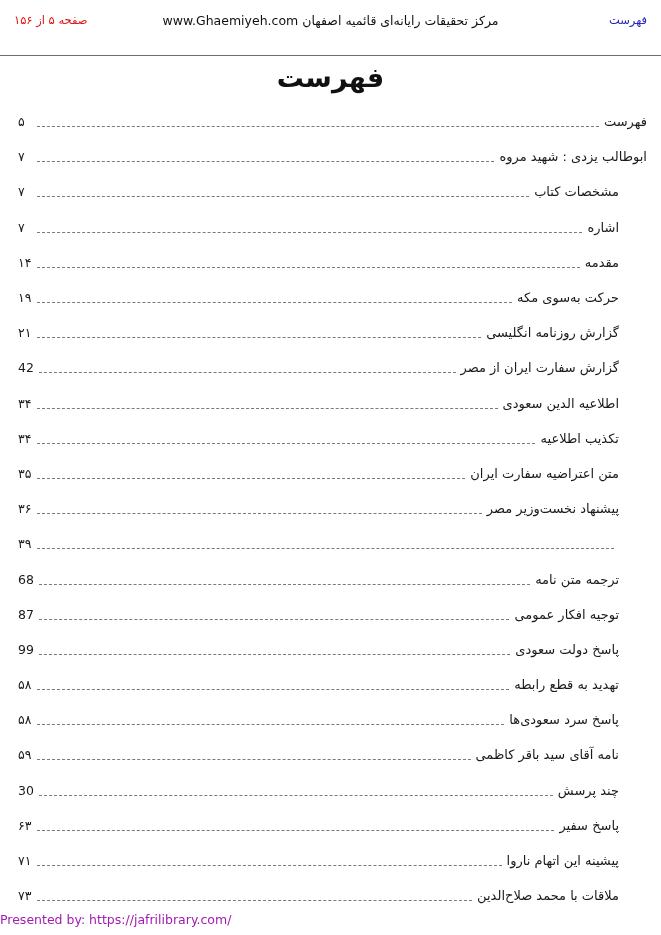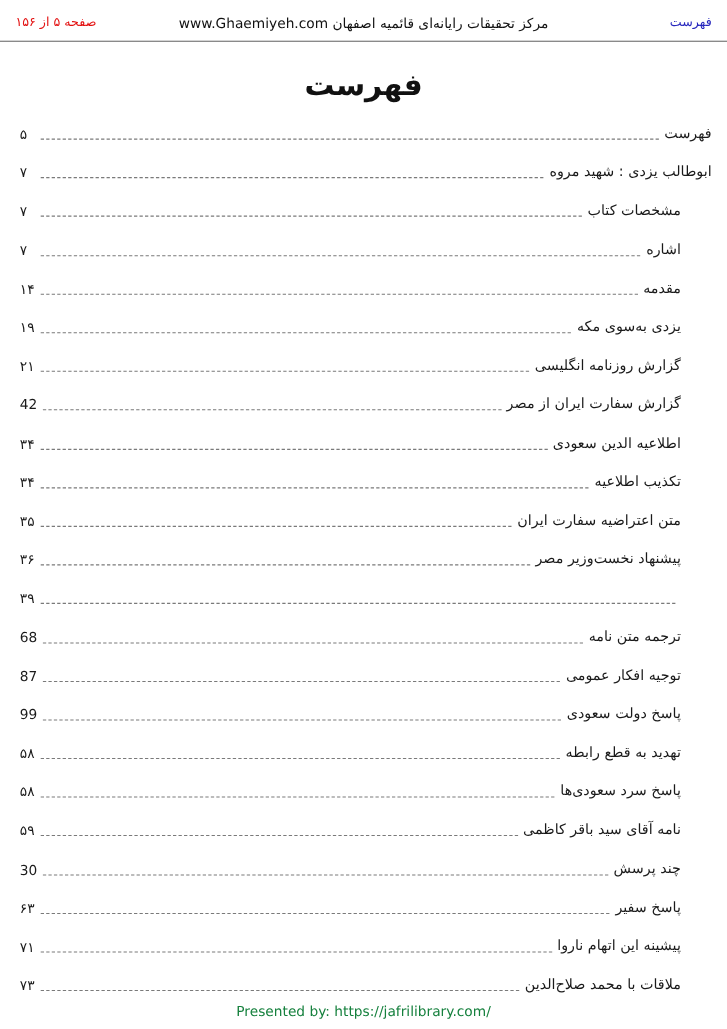--- a/index.html
+++ b/index.html
@@ -9,21 +9,21 @@
     font-family: "DejaVu Sans", "Liberation Sans", sans-serif;
     position: relative;
     overflow: hidden;
     color: #1a1a1a;
   }
   .page { width: 661px; height: 935px; position: relative; background: #fff; }
 
   
   .header {
     position: absolute; top: 0; left: 0; right: 0;
-    height: 38px;
+    height: 56px;
     padding: 13px 14px 0 14px;
     display: flex; align-items: flex-start; justify-content: space-between;
     border-bottom: 1px solid #6e6e6e;
     font-size: 12px;
   }
   .header .left  { direction: rtl; font-size: 11.5px; white-space: nowrap; width: 150px; text-align: left; }
   .header .center{ direction: rtl; flex: 1; text-align: center; font-size: 12.5px; white-space: nowrap; color: #111; }
   .header .right { direction: rtl; font-size: 11.5px; white-space: nowrap; width: 150px; text-align: right; }
   .header .center .url { direction: ltr; unicode-bidi: embed; }
 
@@ -66,23 +66,22 @@
     color: #1a1a1a;
     font-size: 12.5px;
     min-width: 14px;
     text-align: left;
   }
 
   
   .footer {
     position: absolute;
     left: 0; right: 0; bottom: 8px;
-    text-align: center;
     font-size: 12.5px;
-    color: #15803d;
+    color: #a21caf;
     direction: ltr;
   }
 </style>
 </head>
 <body>
 
 <div class="page">
 
   <div class="header">
     <div class="left" style="color: rgb(227, 18, 18);">صفحه ۵ از ۱۵۶</div>
@@ -117,21 +116,21 @@
     <span class="toc-label">اشاره</span>
     <span class="toc-leader"></span>
     <span class="toc-page">۷</span>
   </div>
       <div class="toc-row lvl1">
     <span class="toc-label">مقدمه</span>
     <span class="toc-leader"></span>
     <span class="toc-page">۱۴</span>
   </div>
       <div class="toc-row lvl1">
-    <span class="toc-label">یزدی به‌سوی مکه</span>
+    <span class="toc-label">حرکت به‌سوی مکه</span>
     <span class="toc-leader"></span>
     <span class="toc-page">۱۹</span>
   </div>
       <div class="toc-row lvl1">
     <span class="toc-label">گزارش روزنامه انگلیسی</span>
     <span class="toc-leader"></span>
     <span class="toc-page">۲۱</span>
   </div>
       <div class="toc-row lvl1">
     <span class="toc-label">گزارش سفارت ایران از مصر</span>

